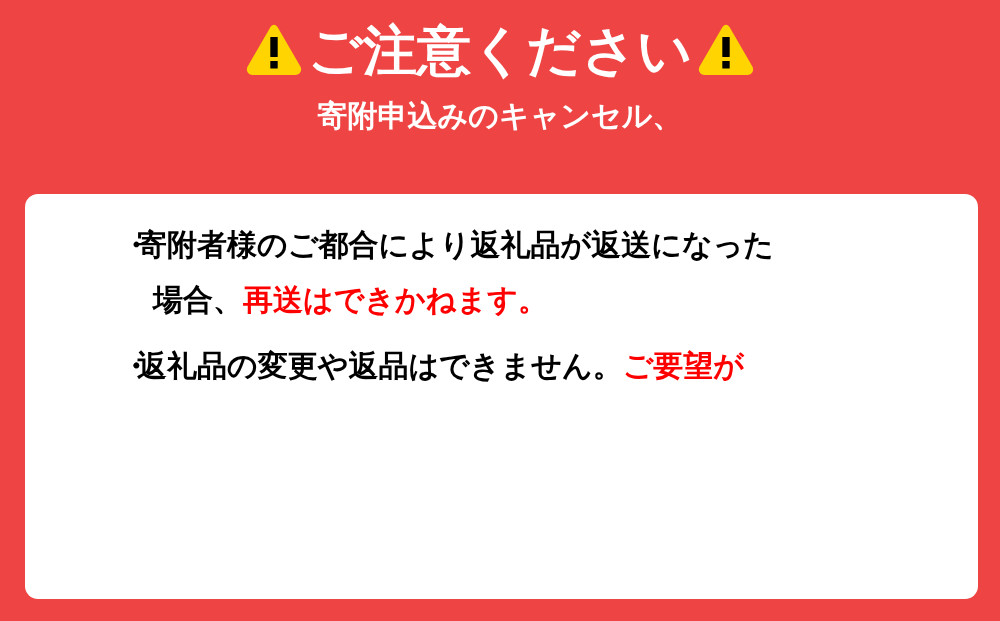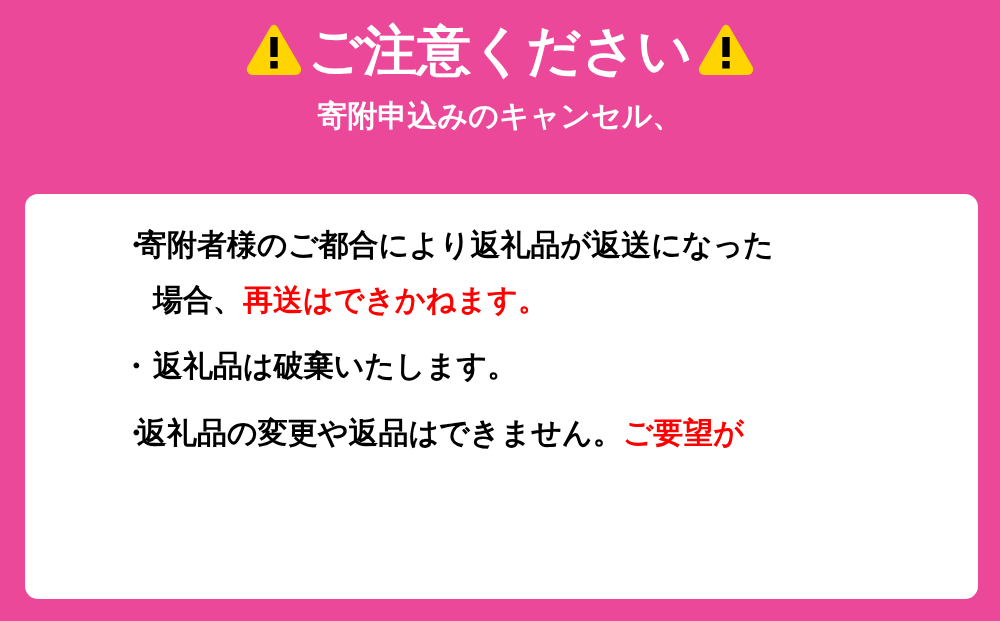--- a/index.html
+++ b/index.html
@@ -11,21 +11,21 @@
     height: 621px;
     background: #7a1c1c;
     font-family: "Liberation Sans", "DejaVu Sans", sans-serif;
     overflow: hidden;
   }
 
   #banner {
     position: relative;
     width: 1000px;
     height: 621px;
-    background: #ec4899;
+    background: #ef4444;
     box-sizing: border-box;
   }
 
   
   #header {
     position: absolute;
     top: 0;
     left: 0;
     width: 1000px;
     height: 194px;
@@ -151,21 +151,20 @@
 
   <div id="notice-card">
     <ul id="notice-list">
         <li class="notice-item">
           <span class="bullet-dot">・</span>
           <span class="notice-line"><span class="tx-black">寄附者様のご都合により返礼品が返送になった</span></span>
           <span class="notice-line indent"><span class="tx-black">場合、</span><span class="tx-red">再送はできかねます。</span></span>
         </li>
         <li class="notice-item">
           <span class="bullet-dot">・</span>
-          <span class="notice-line indent"><span class="tx-black">返礼品は破棄いたします。</span></span>
         </li>
         <li class="notice-item">
           <span class="bullet-dot">・</span>
           <span class="notice-line"><span class="tx-black">返礼品の変更や返品はできません。</span><span class="tx-red">ご要望が</span></span>
         </li>
       </ul>
   </div>
 
 </div>
 

